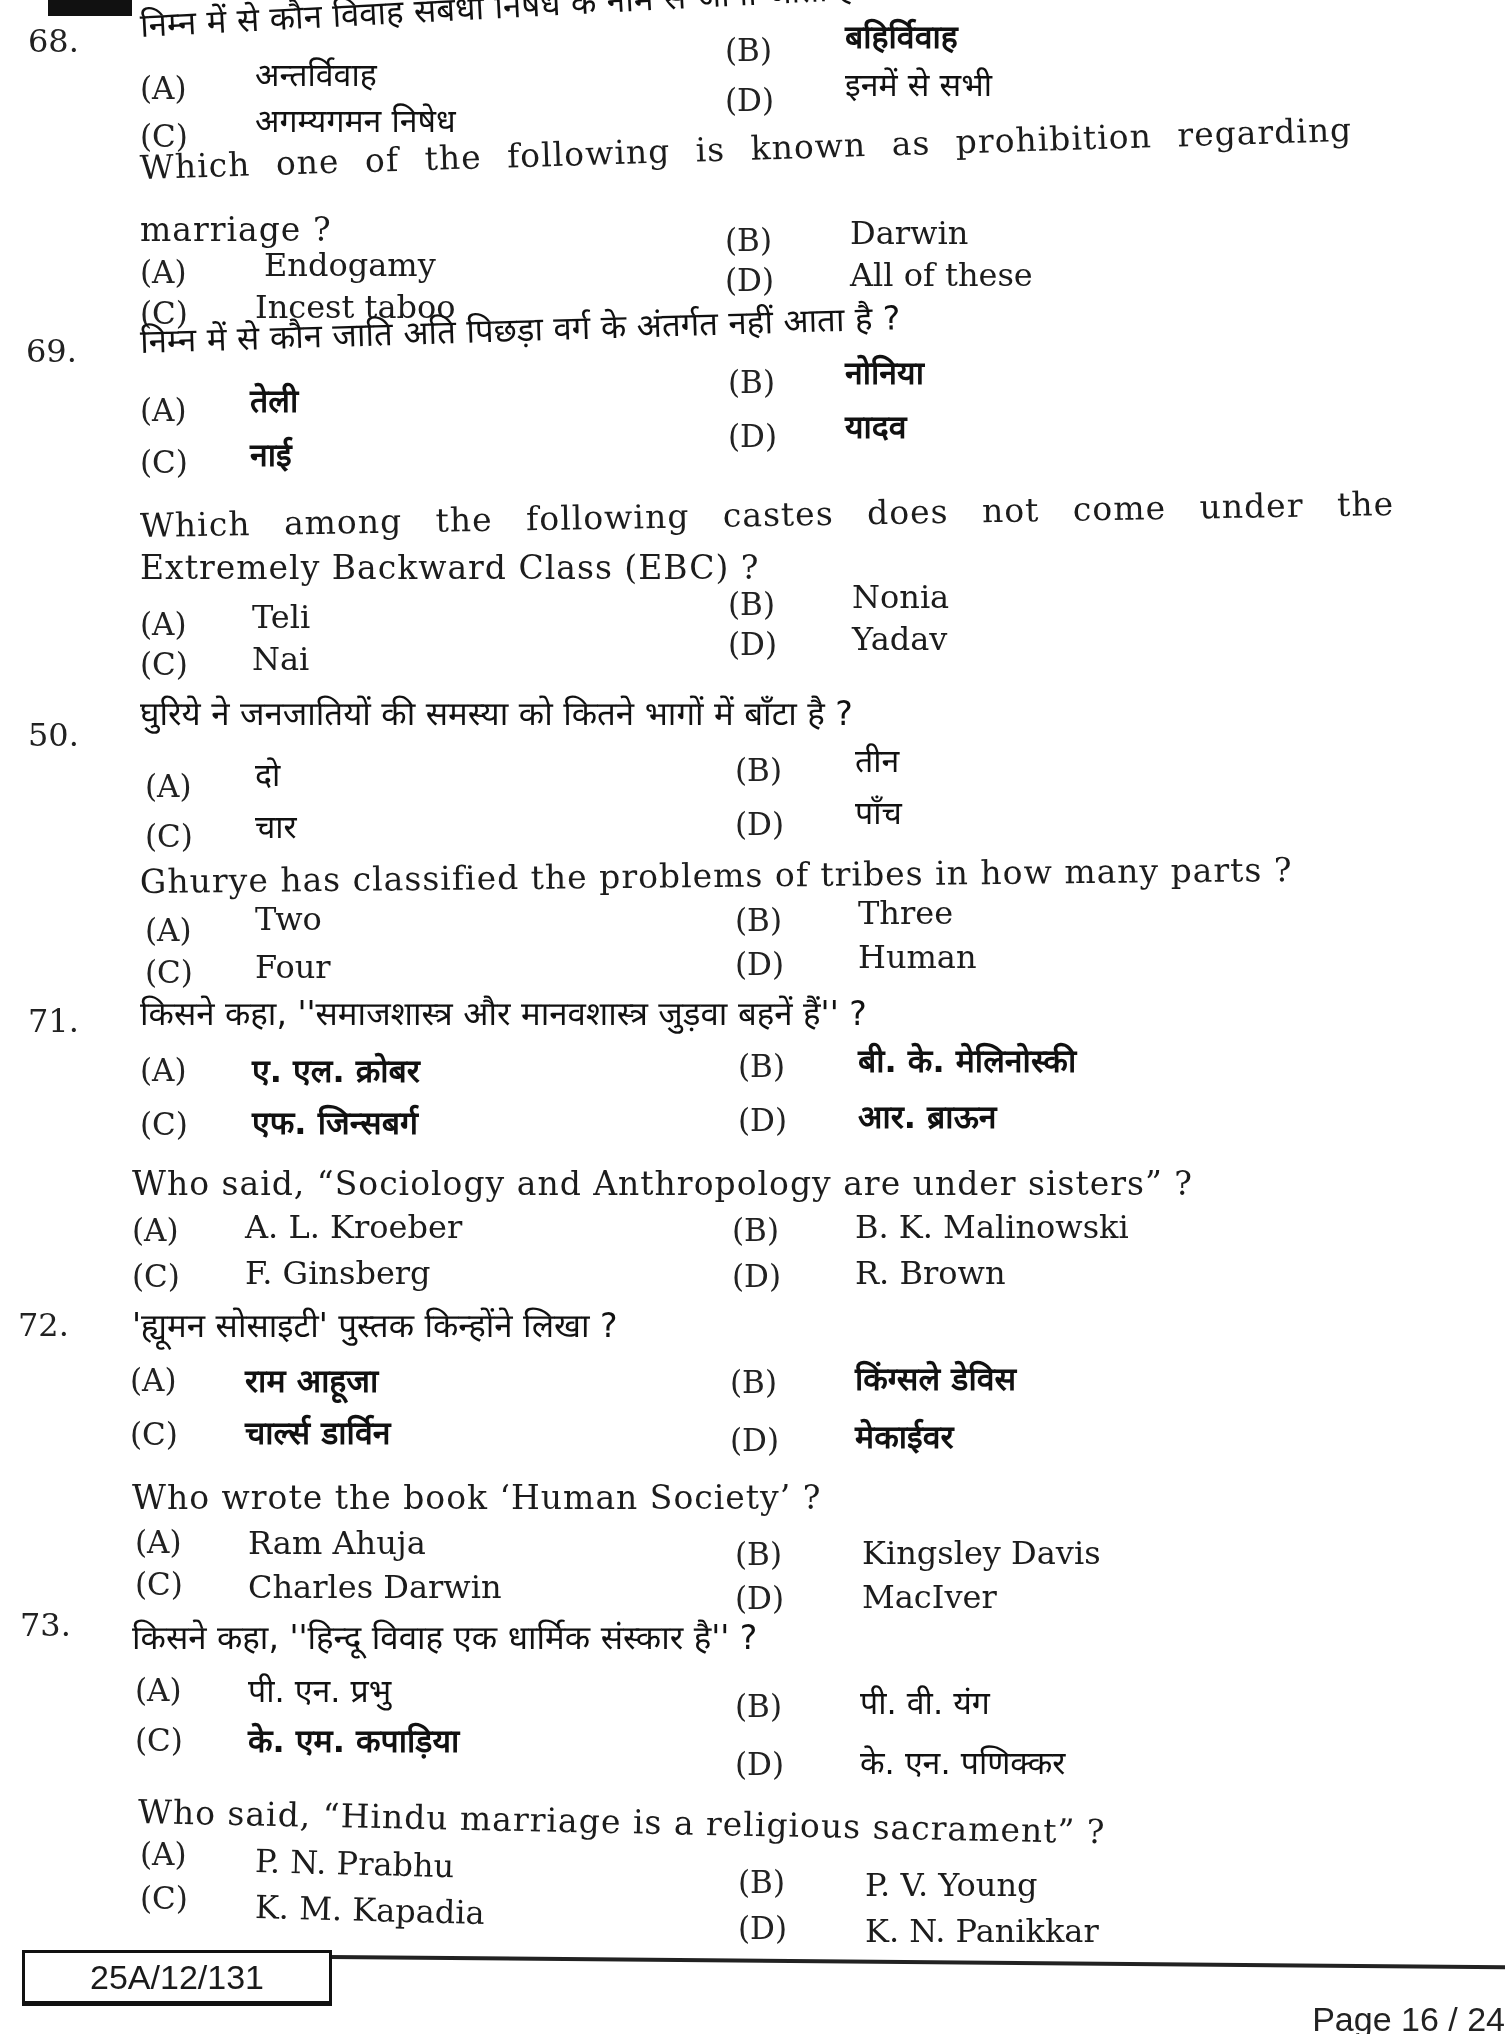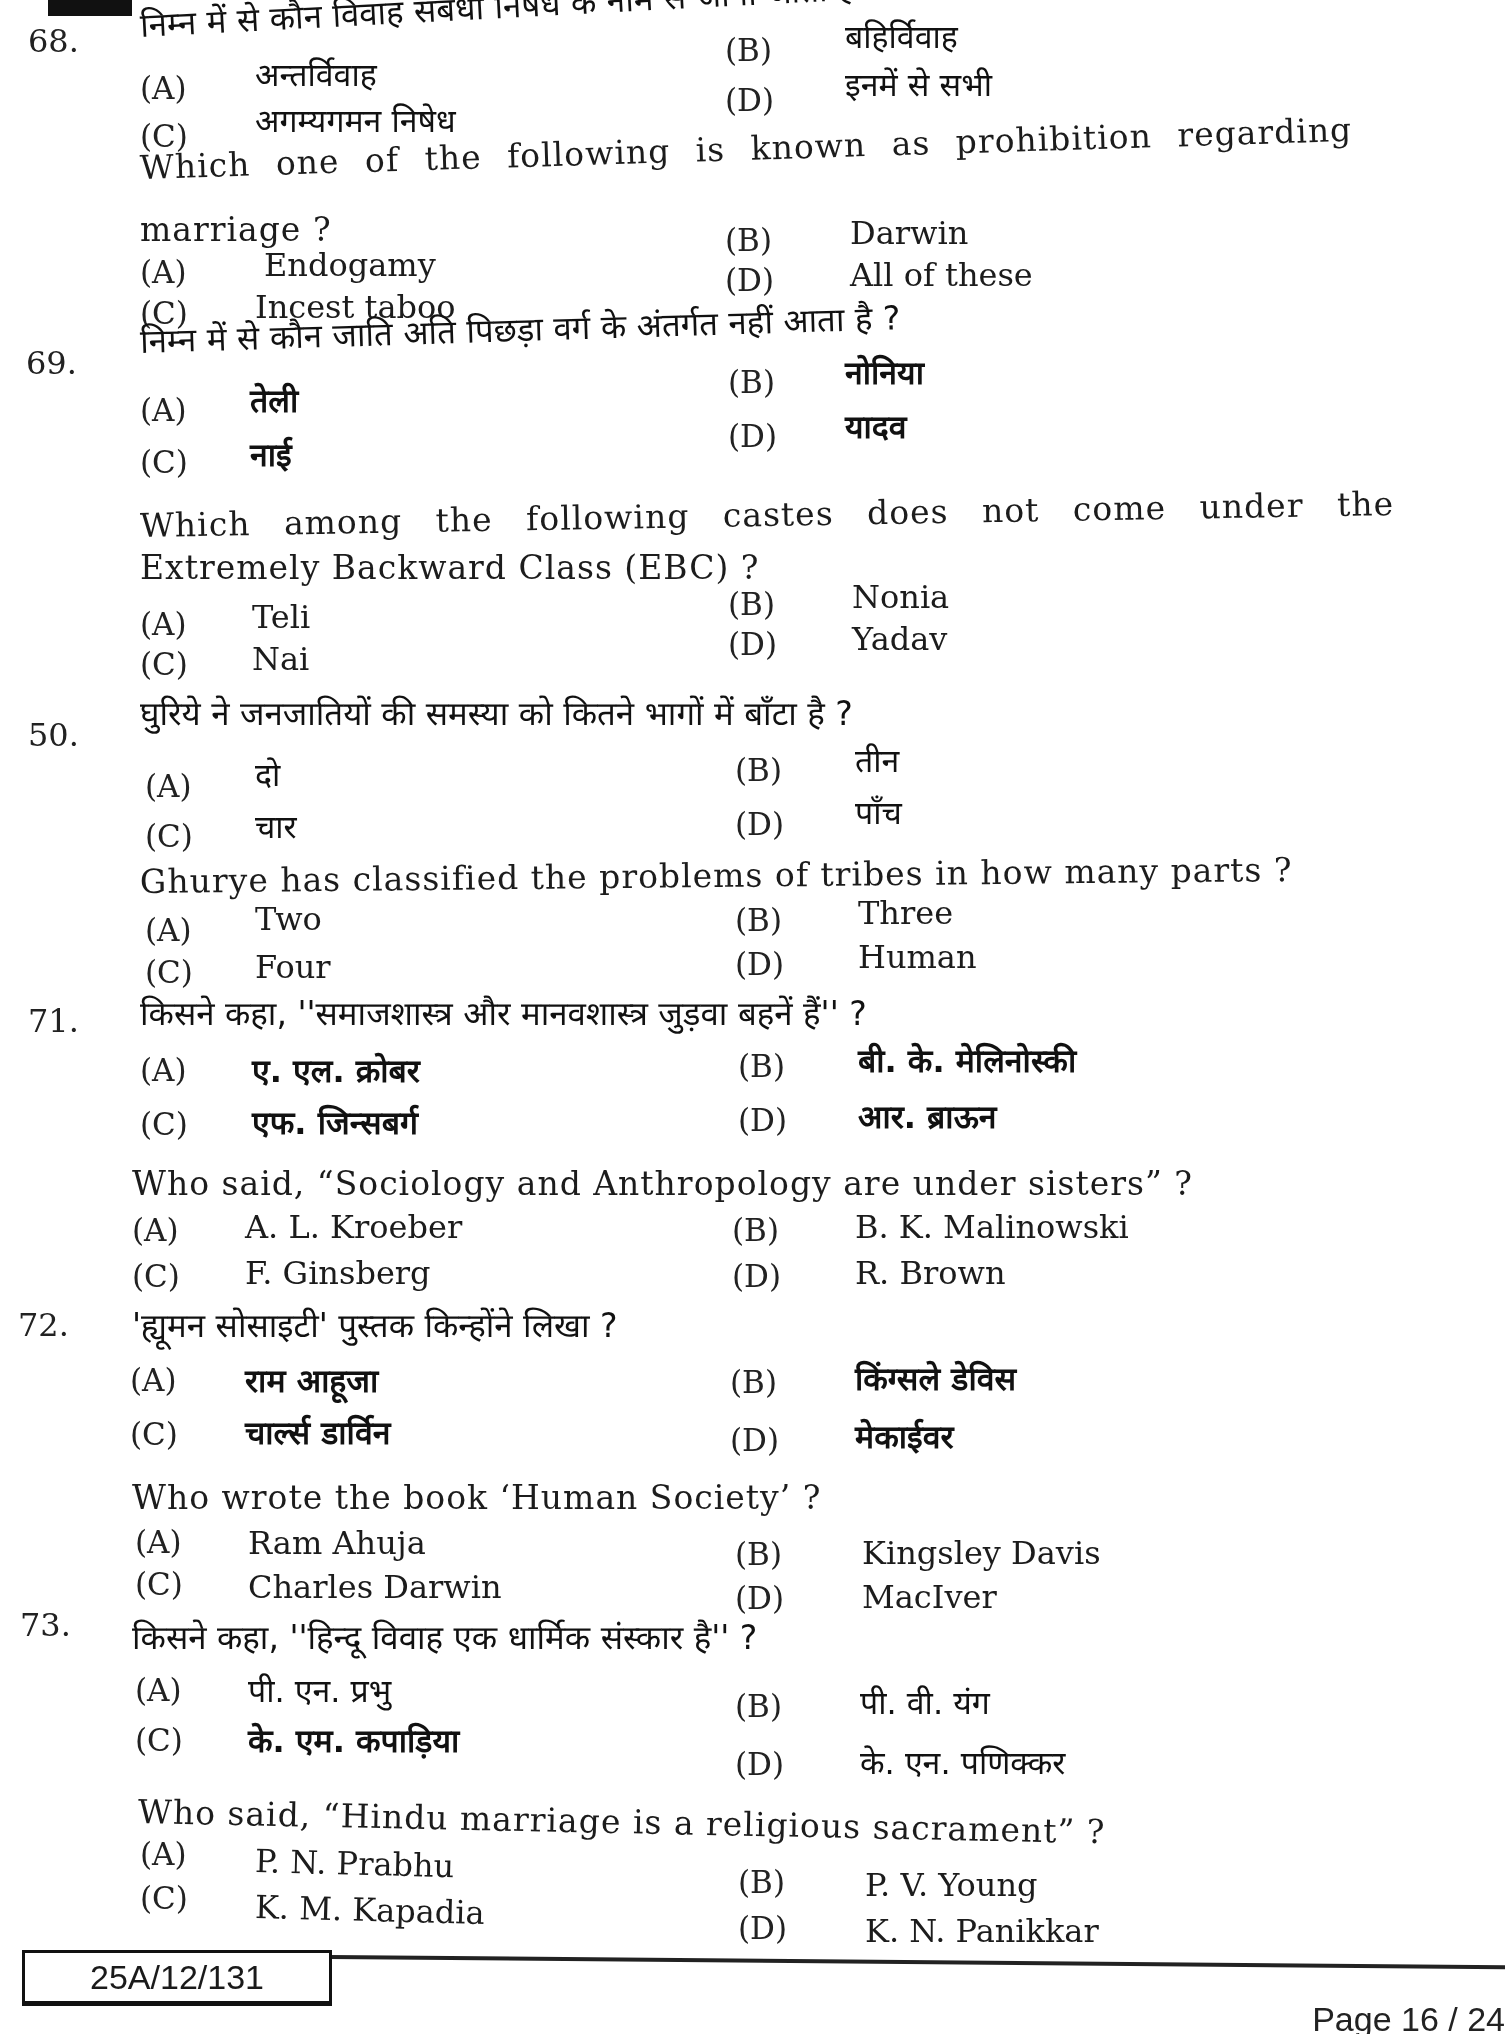--- a/index.html
+++ b/index.html
@@ -22,39 +22,39 @@
 <body>
 
 <div class="abs tag"></div>
 
 <div>
   <div class="abs qnum" style="left:28px;top:22px">68.</div>
   <div class="abs hi" style="left:140px;top:2px;transform:rotate(-3deg);transform-origin:left">निम्न में से कौन विवाह संबंधी निषेध के नाम से जाना जाता है ?</div>
   <div class="abs lbl" style="left:140px;top:70px">(A)</div>
   <div class="abs opthi" style="left:255px;top:52px;font-weight:normal">अन्तर्विवाह</div>
   <div class="abs lbl" style="left:725px;top:32px">(B)</div>
-  <div class="abs opthi" style="left:845px;top:14px;font-weight:normal">बहिर्विवाह</div>
+  <div class="abs opthi" style="left:845px;top:14px;font-weight:bold">बहिर्विवाह</div>
   <div class="abs lbl" style="left:140px;top:118px">(C)</div>
   <div class="abs opthi" style="left:255px;top:98px;font-weight:normal">अगम्यगमन निषेध</div>
   <div class="abs lbl" style="left:725px;top:82px">(D)</div>
   <div class="abs opthi" style="left:845px;top:62px;font-weight:normal">इनमें से सभी</div>
   <div class="abs en" style="left:140px;top:148px;word-spacing:14px;transform:rotate(-1.8deg);transform-origin:left">Which one of the following is known as prohibition regarding</div>
   <div class="abs en" style="left:140px;top:210px">marriage ?</div>
   <div class="abs lbl" style="left:140px;top:254px">(A)</div>
   <div class="abs opt" style="left:264px;top:246px">Endogamy</div>
   <div class="abs lbl" style="left:725px;top:222px">(B)</div>
   <div class="abs opt" style="left:850px;top:214px">Darwin</div>
   <div class="abs lbl" style="left:140px;top:295px">(C)</div>
   <div class="abs opt" style="left:255px;top:288px">Incest taboo</div>
   <div class="abs lbl" style="left:725px;top:262px">(D)</div>
   <div class="abs opt" style="left:850px;top:256px">All of these</div>
 </div>
 
 <div>
-  <div class="abs qnum" style="left:26px;top:344px">69.</div>
+  <div class="abs qnum" style="left:26px;top:332px">69.</div>
   <div class="abs hi" style="left:140px;top:318px;transform:rotate(-1.8deg);transform-origin:left">निम्न में से कौन जाति अति पिछड़ा वर्ग के अंतर्गत नहीं आता है ?</div>
   <div class="abs lbl" style="left:140px;top:392px">(A)</div>
   <div class="abs opthi" style="left:250px;top:378px">तेली</div>
   <div class="abs lbl" style="left:728px;top:364px">(B)</div>
   <div class="abs opthi" style="left:845px;top:350px">नोनिया</div>
   <div class="abs lbl" style="left:140px;top:444px">(C)</div>
   <div class="abs opthi" style="left:250px;top:432px">नाई</div>
   <div class="abs lbl" style="left:728px;top:418px">(D)</div>
   <div class="abs opthi" style="left:845px;top:404px">यादव</div>
   <div class="abs en" style="left:140px;top:506px;word-spacing:22px;transform:rotate(-1deg);transform-origin:left">Which among the following castes does not come under the</div>

